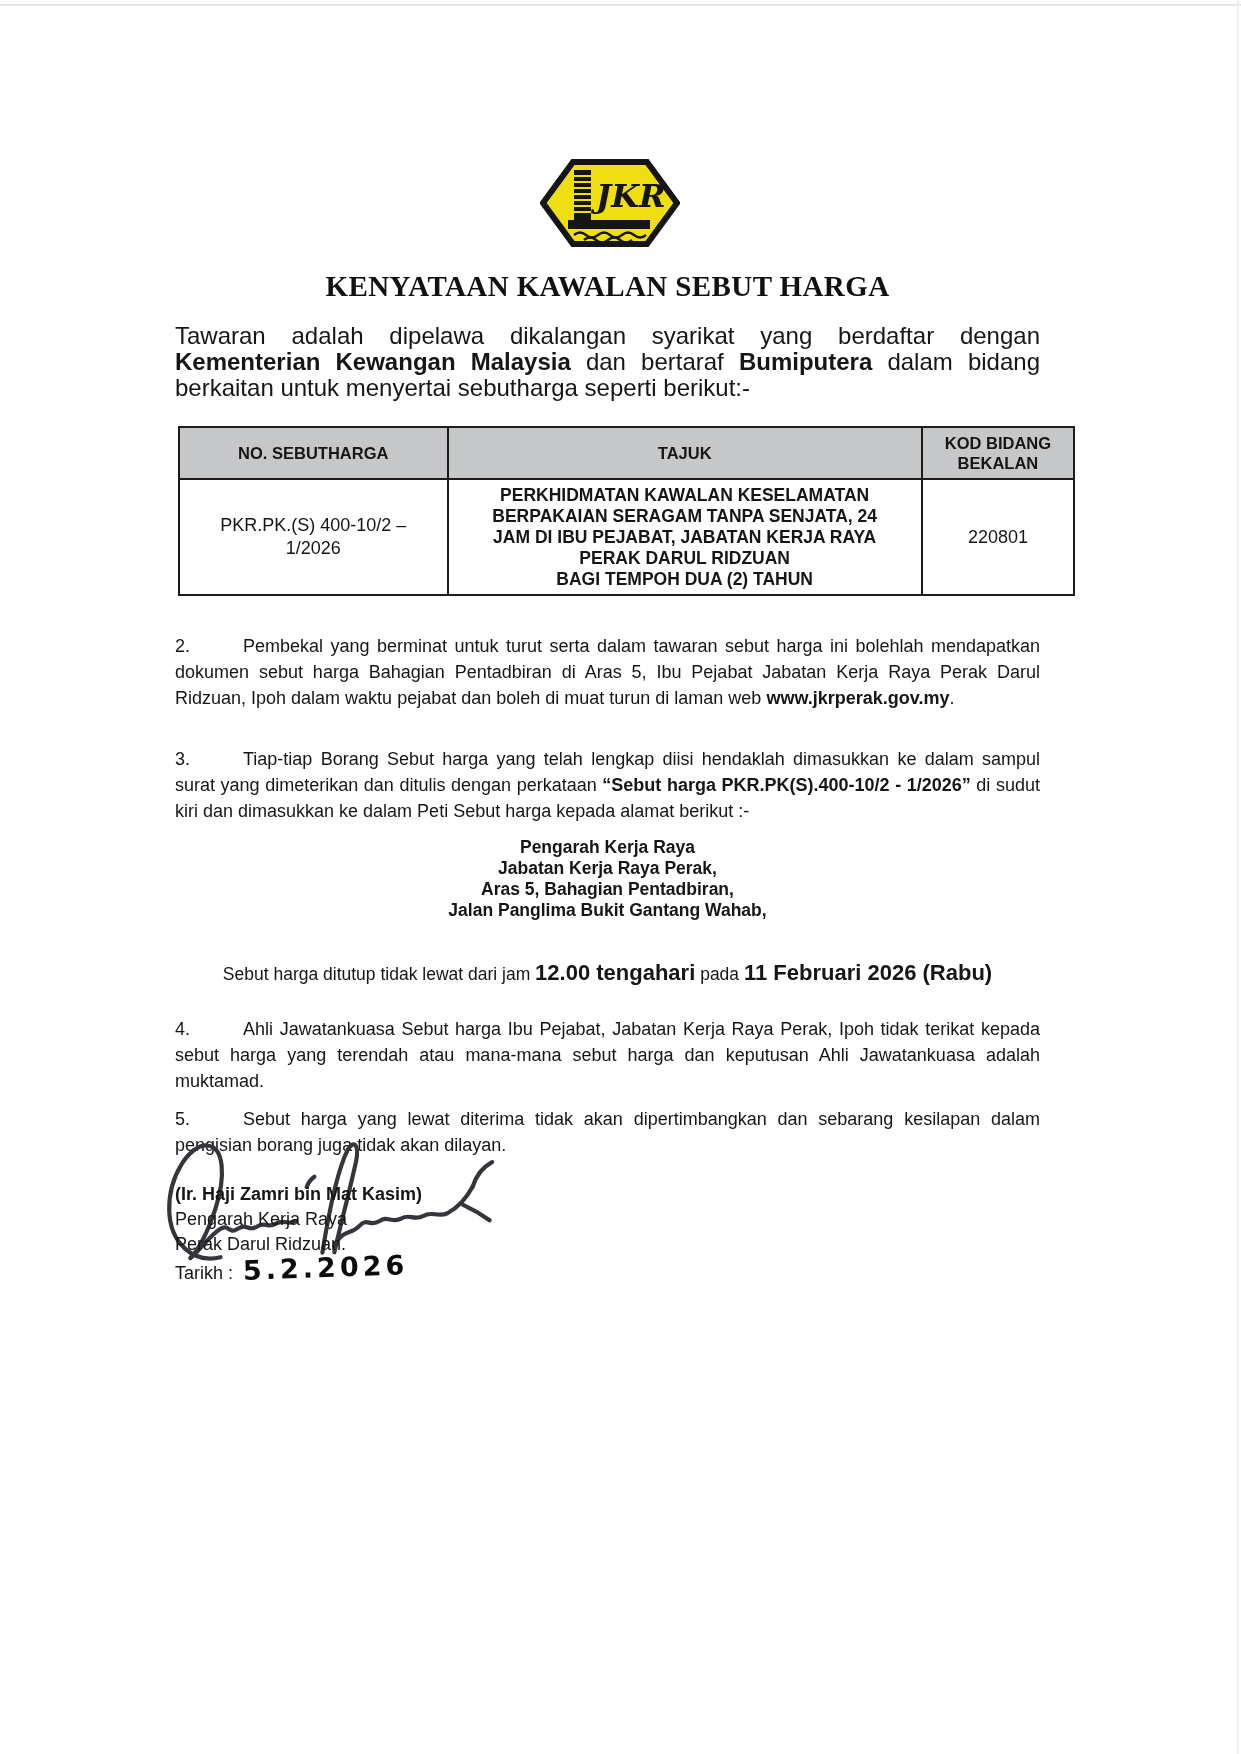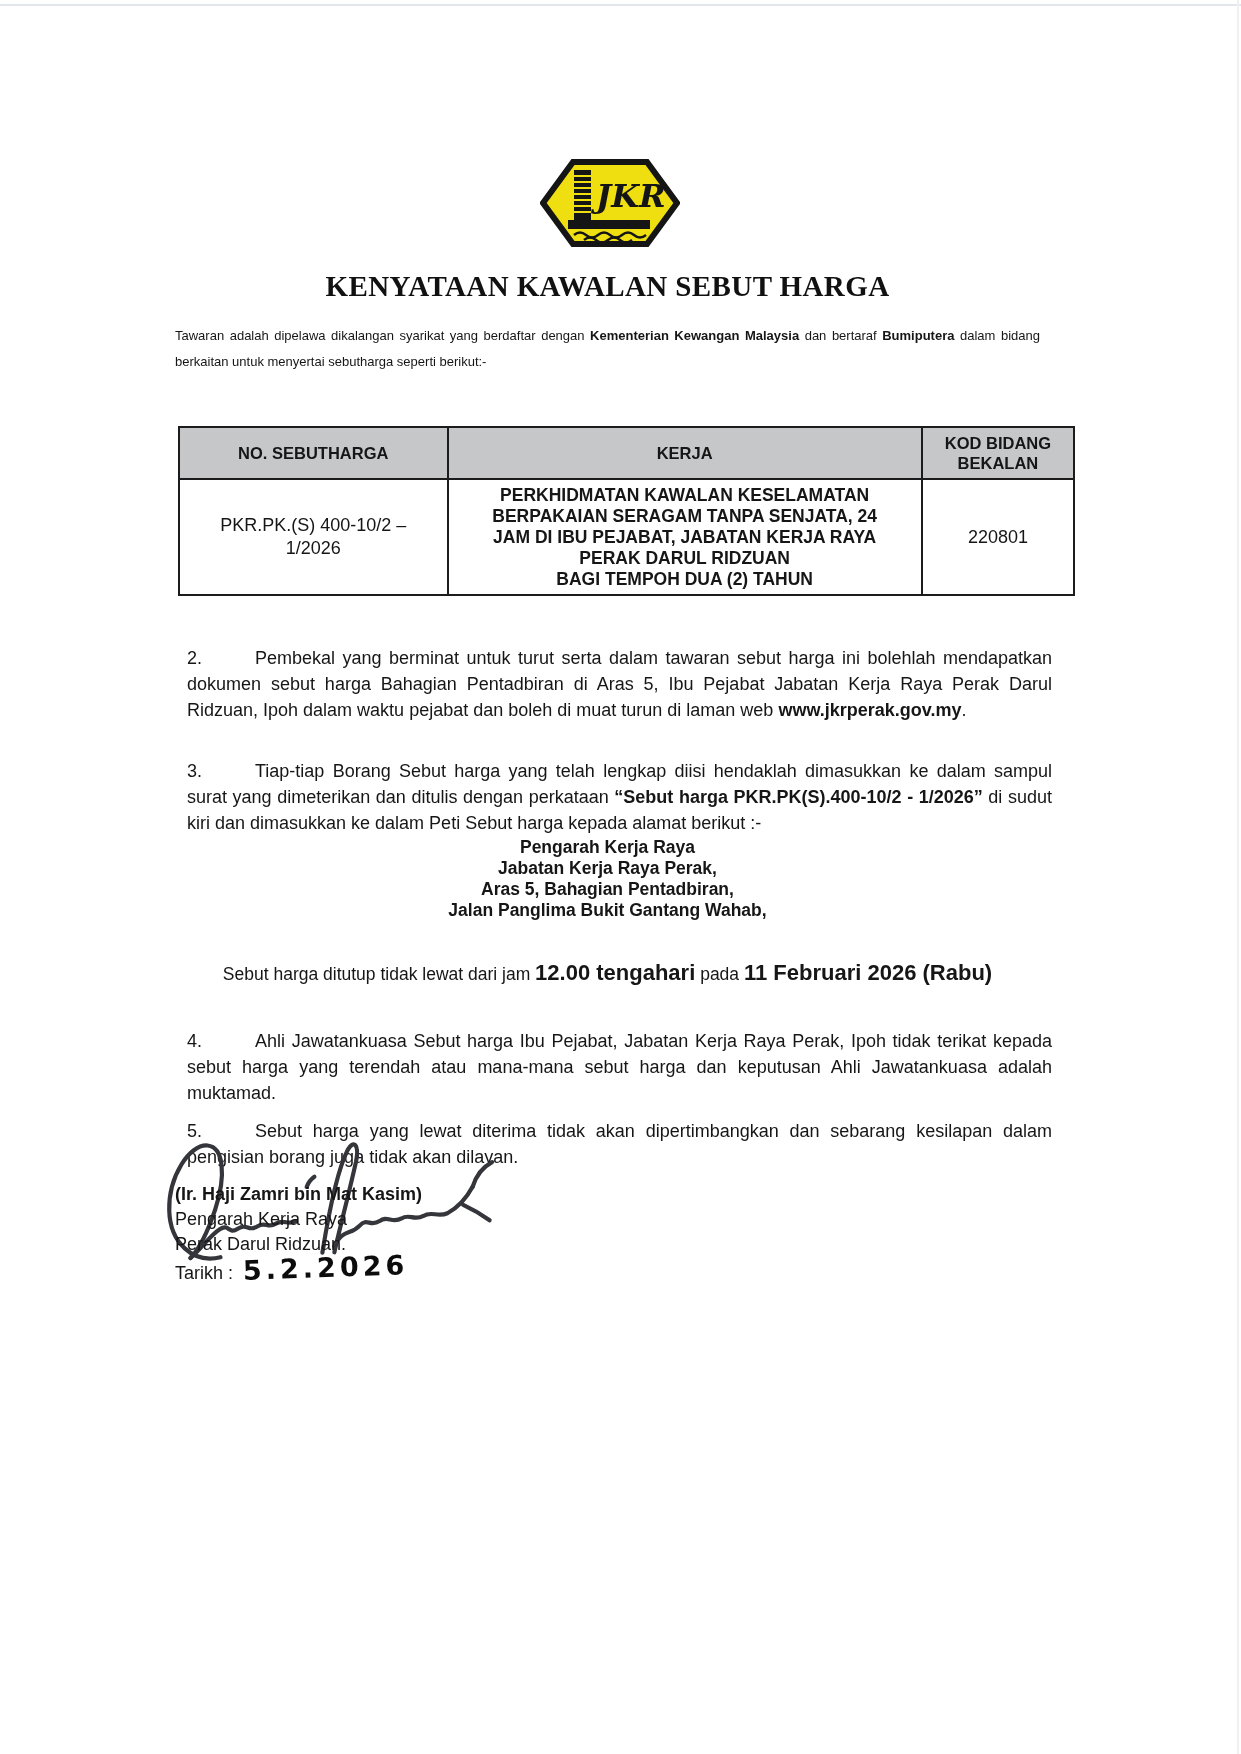--- a/index.html
+++ b/index.html
@@ -24,21 +24,21 @@
   .title{
     top:270px;
     text-align:center;
     font-family:"Liberation Serif", serif;
     font-weight:bold;
     font-size:29px;
     letter-spacing:0.4px;
     color:#111;
   }
 
-  .intro{top:323px;font-size:13px;line-height:26px;text-align:justify;}
+  .intro{top:323px;font-size:24px;line-height:26px;text-align:justify;}
   .b{font-weight:bold;}
 
   .tbl-wrap{top:426px;left:3px;width:897px;}
   table.tender{
     width:100%;
     border-collapse:collapse;
     table-layout:fixed;
   }
   table.tender th, table.tender td{
     border:2px solid #1c1c1c;
@@ -51,21 +51,21 @@
     font-weight:bold;
     height:48px;
     white-space:pre-line;
     line-height:20px;
   }
   col.c1{width:30%;} col.c2{width:53%;} col.c3{width:17%;}
   td.cell-no{font-size:18px;white-space:pre-line;line-height:23px;height:112px;margin-left:12px;}
   td.cell-tajuk{font-size:17.5px;font-weight:bold;white-space:pre-line;line-height:21px;}
   td.cell-kod{font-size:18px;}
 
-  .para{font-size:18px;line-height:26px;text-align:justify;margin:12px;}
+  .para{font-size:18px;line-height:26px;text-align:justify;margin:0;}
   .pnum{display:inline-block;width:68px;}
   .p2{top:633px;}
   .p3{top:746px;}
   .p4{top:1016px;}
   .p5{top:1106px;}
 
   .addr{top:837px;text-align:center;font-weight:bold;font-size:17.5px;line-height:21px;}
 
   .closing{top:960px;text-align:center;font-size:17.5px;}
   .closing .big{font-size:22px;}
@@ -125,21 +125,21 @@
     <div class="abs tbl-wrap">
       <table class="tender">
         <colgroup>
             <col class="c1">
             <col class="c2">
             <col class="c3">
           </colgroup>
         <thead>
           <tr>
             <th>NO. SEBUTHARGA</th>
-            <th>KERJA</th>
+            <th>TAJUK</th>
             <th>KOD BIDANG
 BEKALAN</th>
           </tr>
         </thead>
         <tbody>
           <tr>
             <td class="cell-no">PKR.PK.(S) 400-10/2 –
 1/2026</td>
             <td class="cell-tajuk">PERKHIDMATAN KAWALAN KESELAMATAN
 BERPAKAIAN SERAGAM TANPA SENJATA, 24

